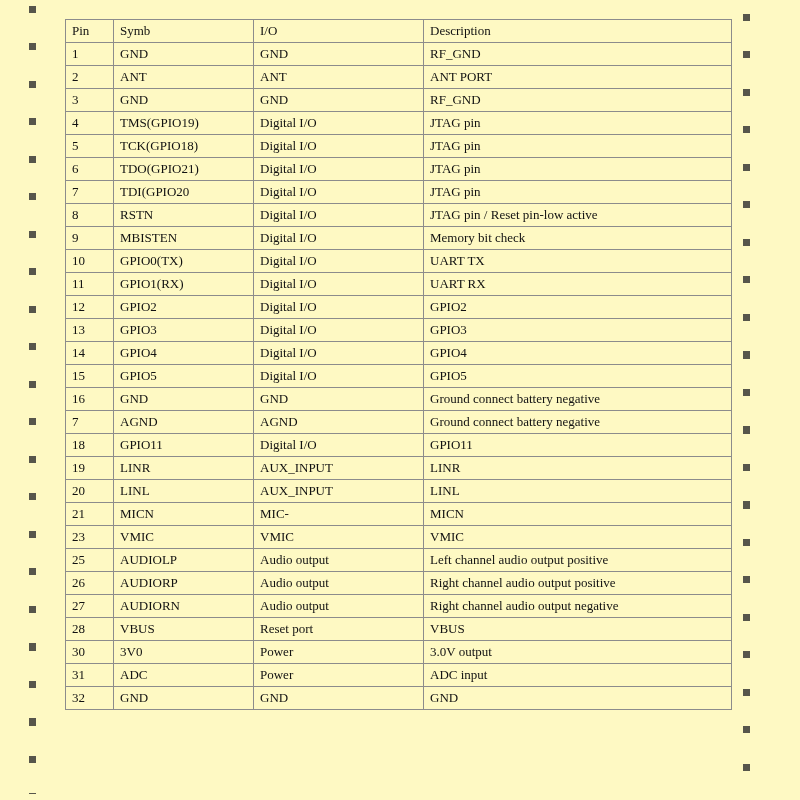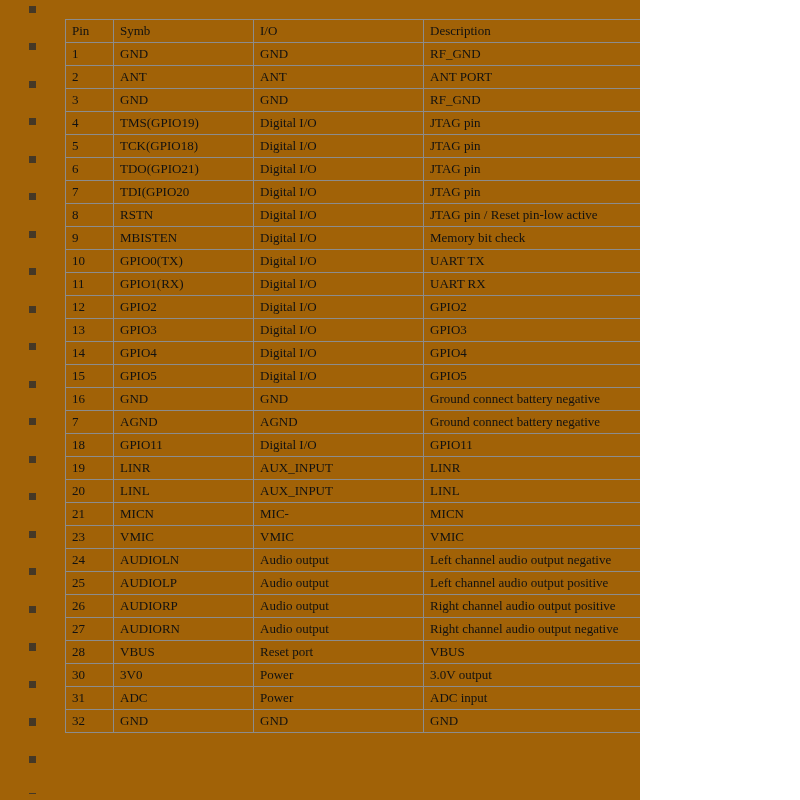--- a/index.html
+++ b/index.html
@@ -3,23 +3,23 @@
 <meta charset="utf-8">
 <style>
   html, body {
     margin: 0;
     padding: 0;
     background: #ffffff;
     font-family: "Liberation Serif", serif;
   }
   .page {
     position: relative;
-    width: 640px;
+    width: 800px;
     height: 800px;
-    background: #a16207;
+    background: #fef9c3;
     overflow: hidden;
   }
   table.pin-table {
     position: absolute;
     left: 65px;
     top: 19px;
     width: 666px;
     border-collapse: collapse;
     table-layout: fixed;
   }
@@ -203,26 +203,20 @@
           <td>MIC-</td>
           <td>MICN</td>
         </tr>
         <tr>
           <td>23</td>
           <td>VMIC</td>
           <td>VMIC</td>
           <td>VMIC</td>
         </tr>
         <tr>
-          <td>24</td>
-          <td>AUDIOLN</td>
-          <td>Audio output</td>
-          <td>Left channel audio output negative</td>
-        </tr>
-        <tr>
           <td>25</td>
           <td>AUDIOLP</td>
           <td>Audio output</td>
           <td>Left channel audio output positive</td>
         </tr>
         <tr>
           <td>26</td>
           <td>AUDIORP</td>
           <td>Audio output</td>
           <td>Right channel audio output positive</td>

